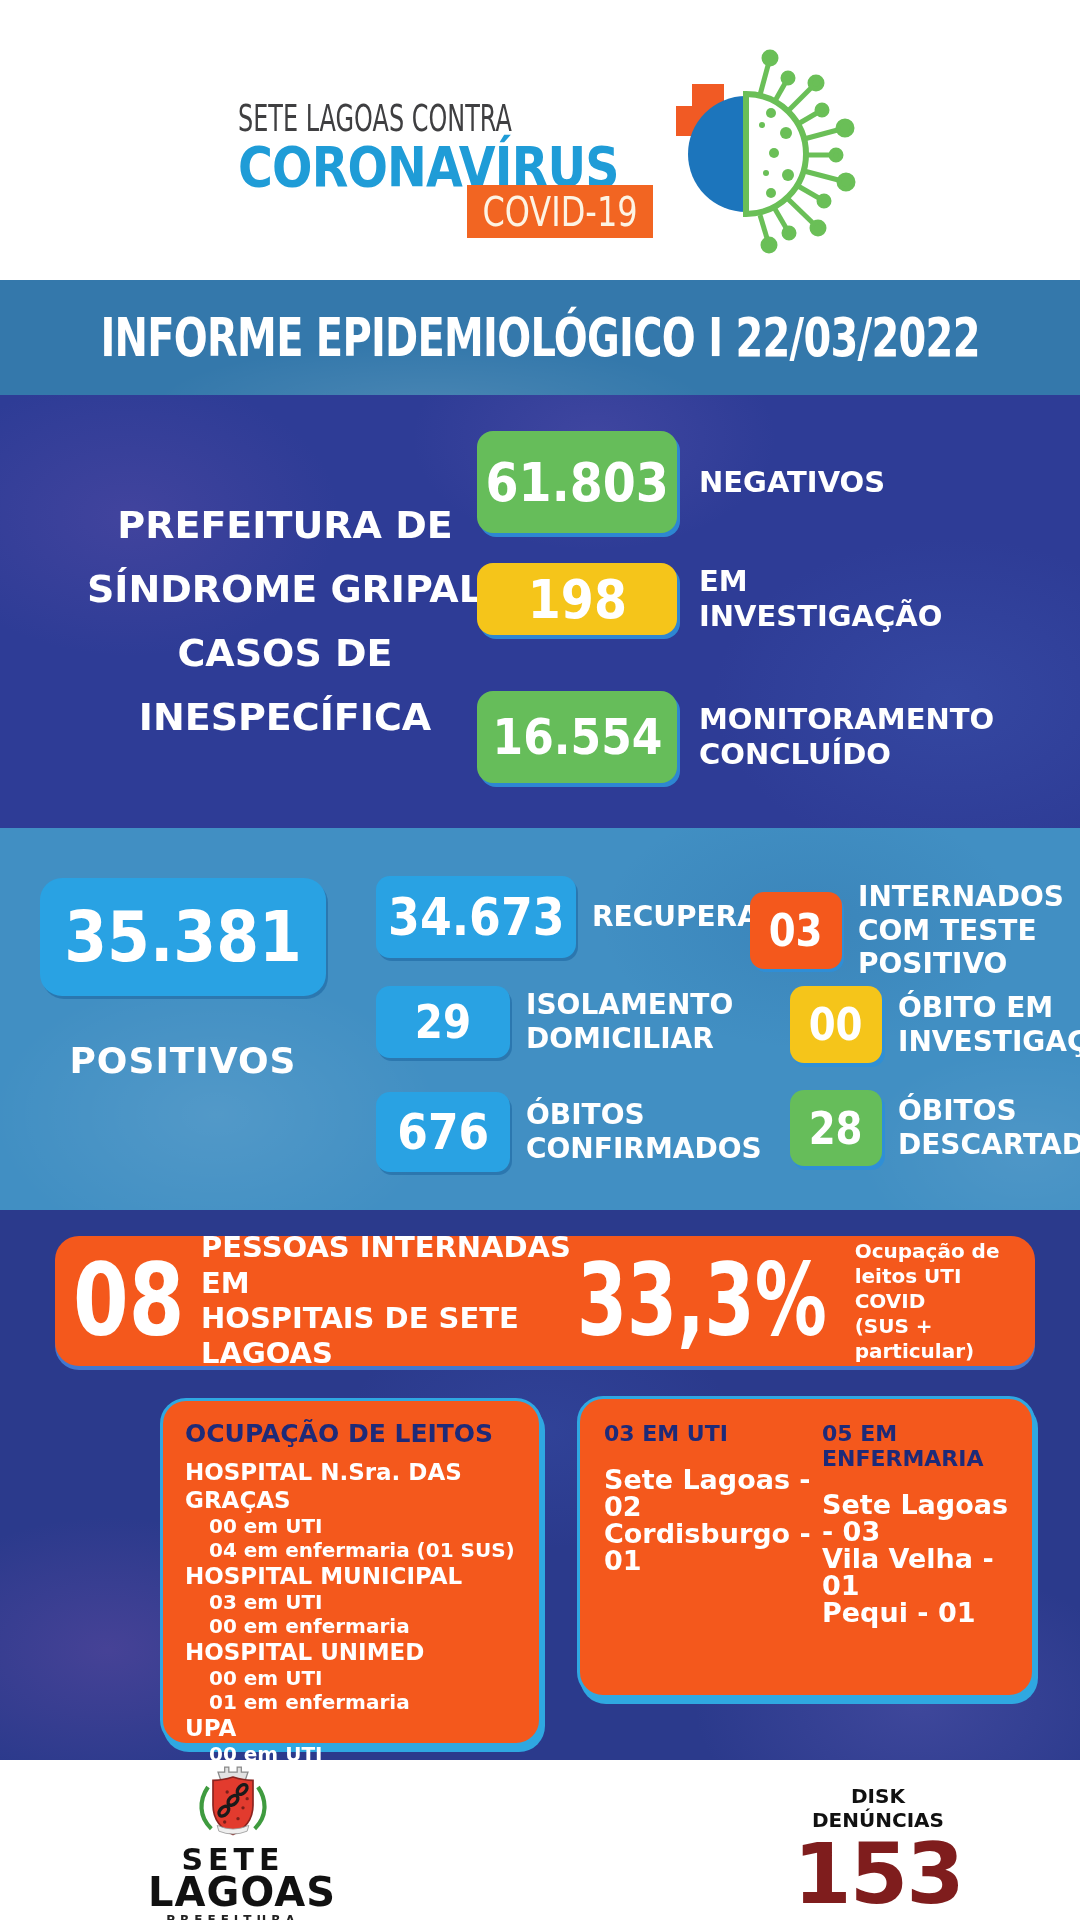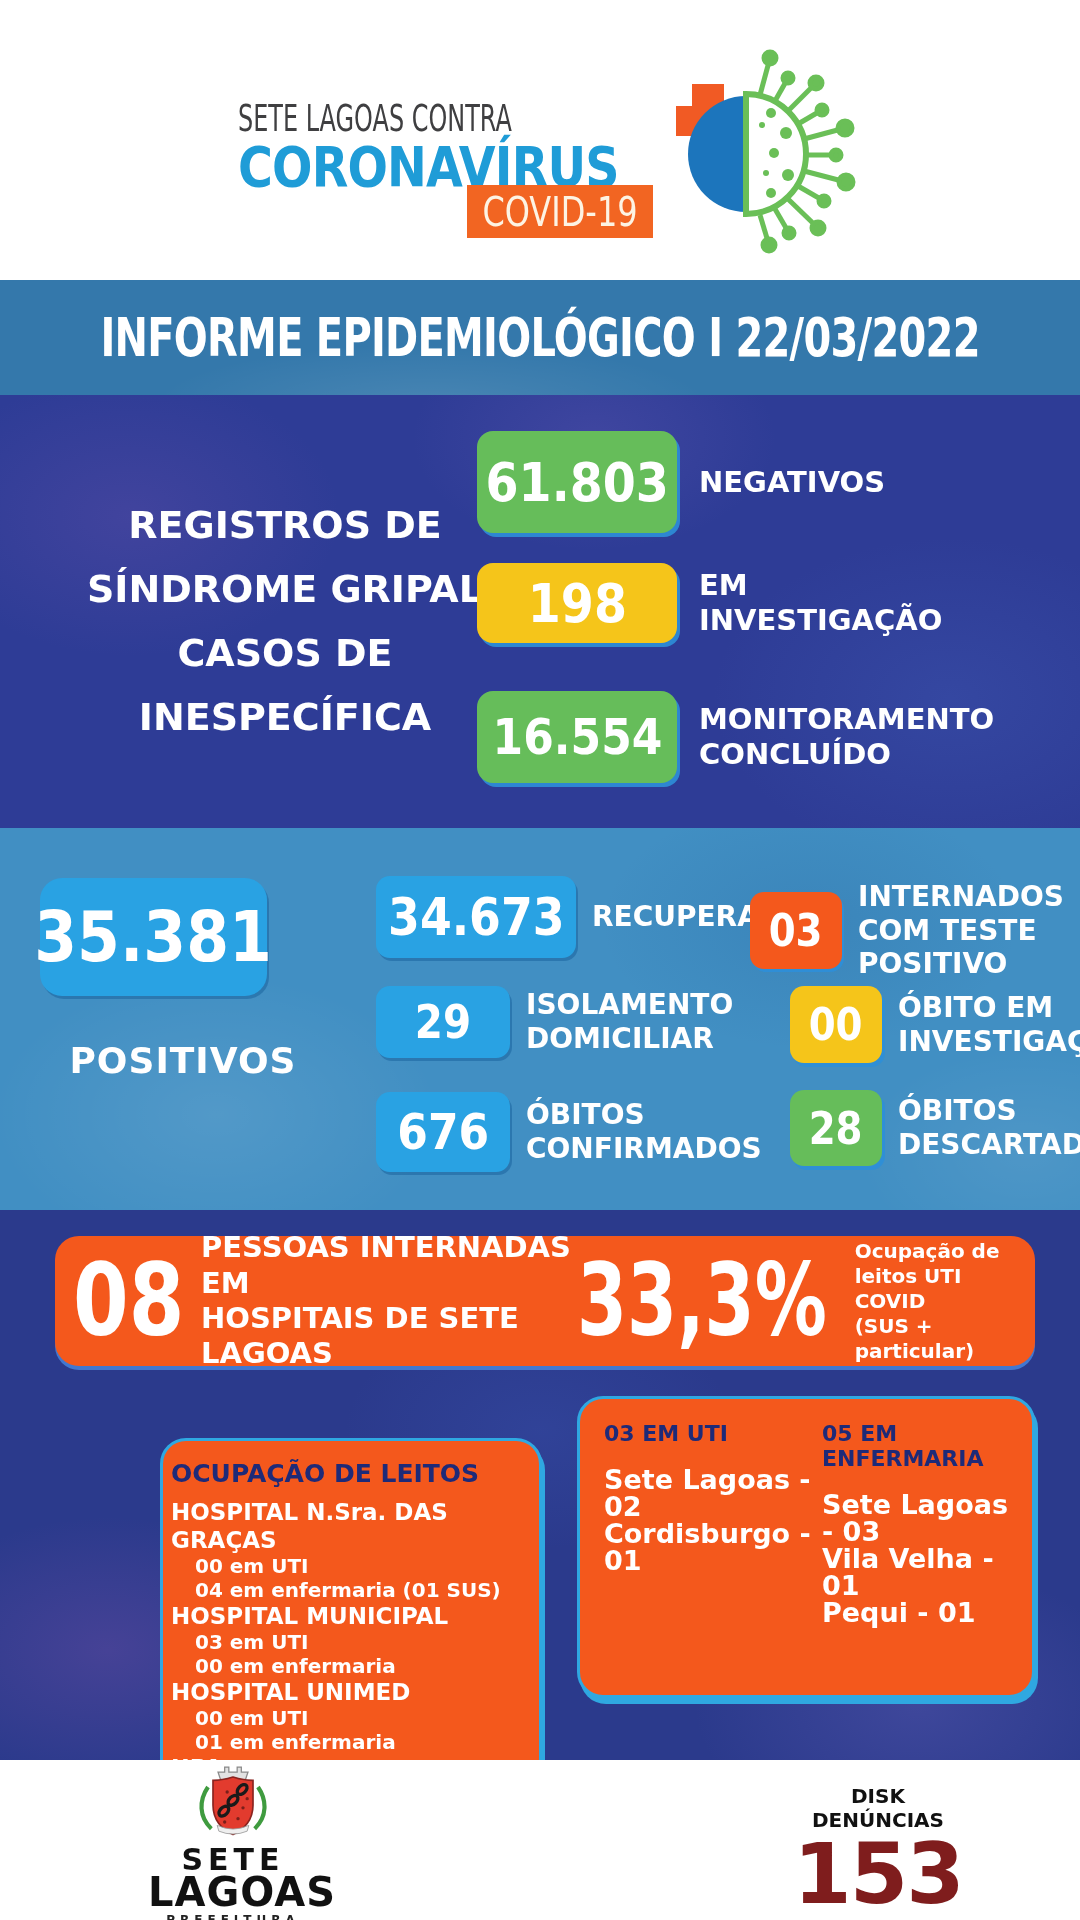--- a/index.html
+++ b/index.html
@@ -70,21 +70,21 @@
 
   
   .blue2 {
     height:382px; background-color:#418fc3;
     background-image:
       radial-gradient(ellipse 320px 200px at 20% 75%, rgba(255,255,255,.09), transparent 70%),
       radial-gradient(ellipse 300px 180px at 75% 25%, rgba(20,70,130,.14), transparent 70%),
       radial-gradient(ellipse 240px 150px at 95% 85%, rgba(255,255,255,.07), transparent 70%);
   }
   .pos-badge {
-    position:absolute; left:40px; top:50px; width:227px; height:118px;
+    position:absolute; left:40px; top:50px; width:286px; height:118px;
     border-radius:22px; font-size:70px;
   }
   .pos-label {
     position:absolute; left:40px; top:212px; width:286px; text-align:center;
     color:#fff; font-weight:700; font-size:36px; letter-spacing:1px;
   }
   .mid-row { position:absolute; left:336px; display:flex; align-items:center; }
   .mid-row .stat-label { margin-left:16px; width:240px; color:#fff; font-weight:700; font-size:28px; line-height:1.2; }
   .right-row { position:absolute; left:750px; display:flex; align-items:center; }
   .right-row .badge { width:92px; border-radius:14px; font-size:44px; }
@@ -108,21 +108,21 @@
     transform:scaleX(.8); transform-origin:left center; line-height:1; }
   .banner-count-label { width:398px; margin-left:10px; color:#fff; font-weight:700; font-size:29px; line-height:1.22; }
   .banner-percent { color:#fff; font-weight:800; font-size:100px; transform:scaleX(.72);
     transform-origin:left center; line-height:1; white-space:nowrap; width:272px; }
   .banner-percent-label { margin-left:6px; width:172px; color:#fff; font-weight:700; font-size:20px; line-height:1.25; }
 
   .obox {
     position:absolute; background:#f4581c; border-radius:26px;
     border:3px solid #2fa8e1; box-shadow:3px 6px 0 #2fa8e1;
   }
-  .beds-box { left:160px; top:188px; width:382px; height:348px; padding:18px 14px 18px 8px;margin-top:40px; }
+  .beds-box { left:160px; top:188px; width:382px; height:348px; padding:18px 14px 18px 22px; }
   .beds-title { color:#1e2a78; font-weight:800; font-size:25px; margin-bottom:10px; }
   .hosp-name { color:#fff; font-weight:800; font-size:23px; line-height:28px; }
   .hosp-line { color:#fff; font-weight:700; font-size:20px; line-height:24px; padding-left:24px; }
 
   .patients-box { left:577px; top:186px; width:458px; height:302px; padding:22px 24px; display:flex; }
   .pat-col1 { width:218px; }
   .pat-col2 { flex:1; }
   .pat-title { color:#1e2a78; font-weight:800; font-size:22px; margin-bottom:20px; }
   .pat-line { color:#fff; font-weight:700; font-size:27px; line-height:27px; }
 
@@ -186,33 +186,33 @@
     </g>
   </svg>
 </div>
 
 <div class="sec title-bar">
   <span>INFORME EPIDEMIOLÓGICO I 22/03/2022</span>
 </div>
 
 <div class="sec navy1">
   <div class="registros-heading">
-    <div>REGISTROS DE</div>
+    <div>PREFEITURA DE</div>
     <div>SÍNDROME GRIPAL</div>
     <div>CASOS DE</div>
     <div>INESPECÍFICA</div>
   </div>
   <div class="reg-row" style="top:36px;">
     <div class="badge green" style="height:102px; font-size:54px;">
       <span class="num">61.803</span>
     </div>
     <div class="stat-label">NEGATIVOS</div>
   </div>
   <div class="reg-row" style="top:168px;">
-    <div class="badge yellow" style="height:80px; font-size:54px;">
+    <div class="badge yellow" style="height:72px; font-size:54px;">
       <span class="num">198</span>
     </div>
     <div class="stat-label">EM INVESTIGAÇÃO</div>
   </div>
   <div class="reg-row" style="top:296px;">
     <div class="badge green" style="height:92px; font-size:50px;">
       <span class="num">16.554</span>
     </div>
     <div class="stat-label">MONITORAMENTO CONCLUÍDO</div>
   </div>

